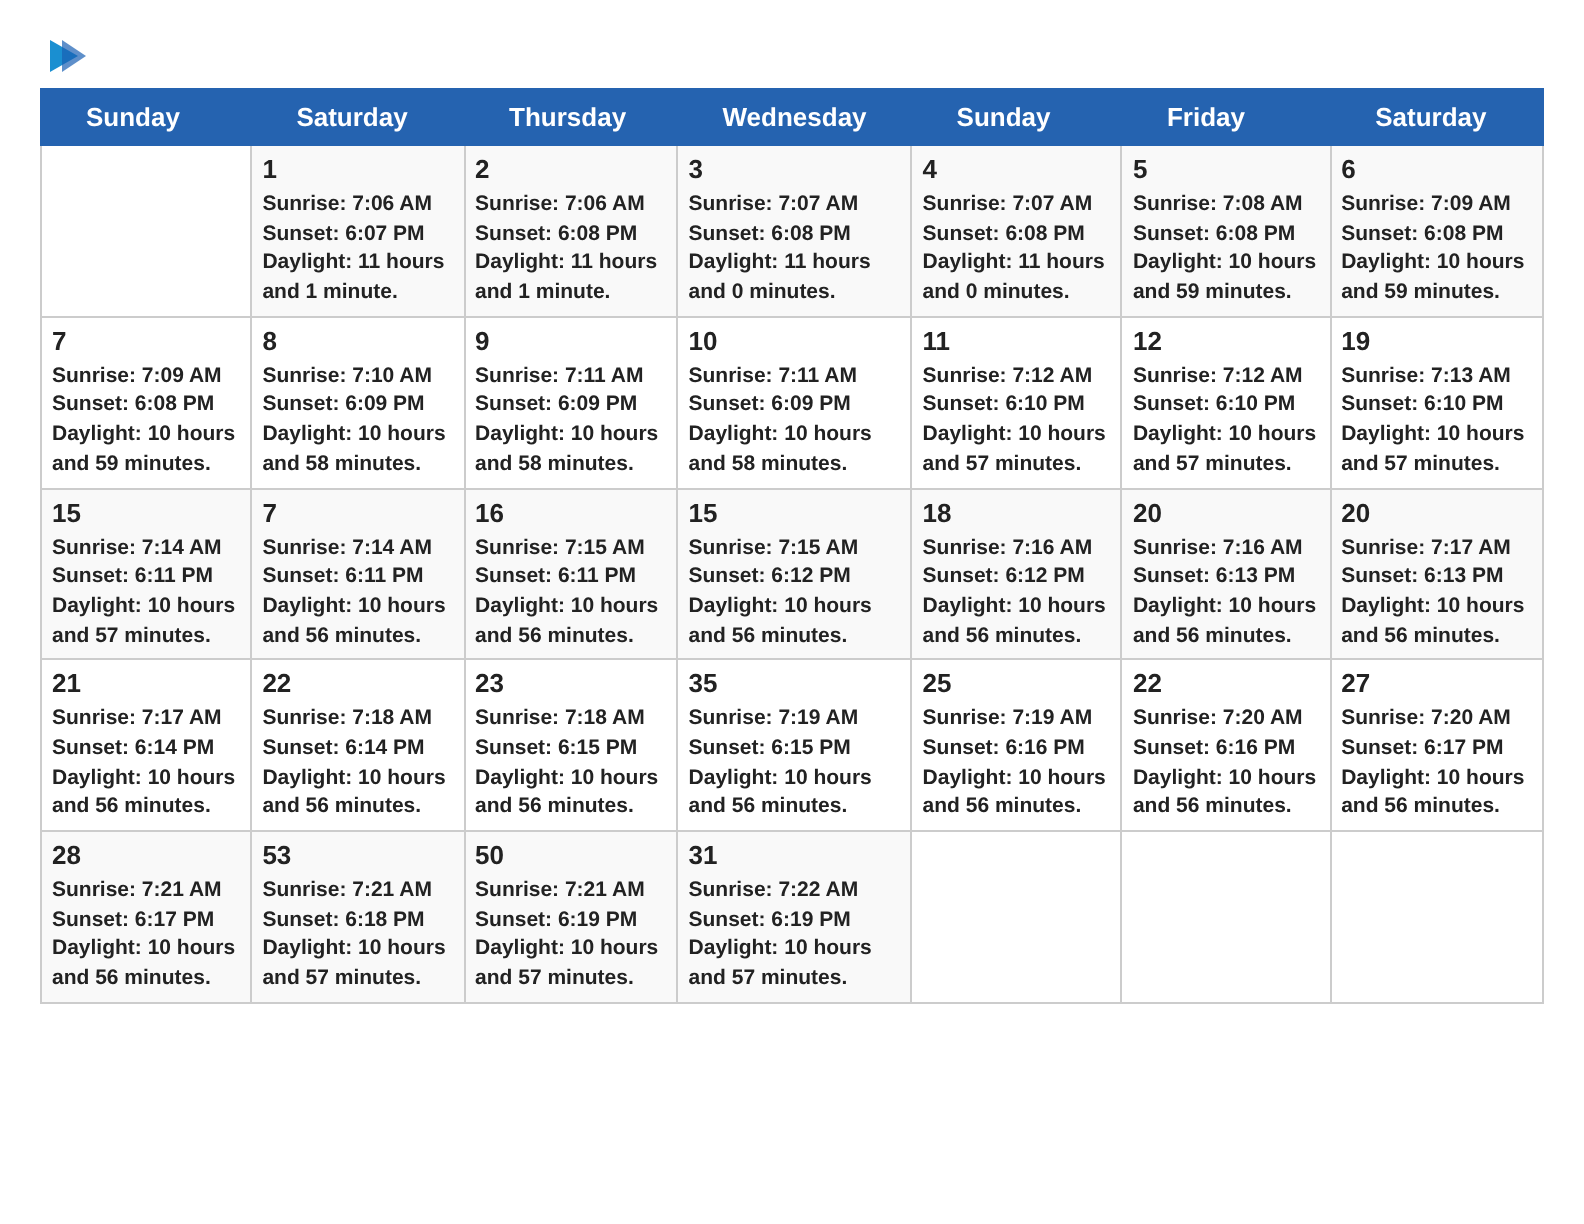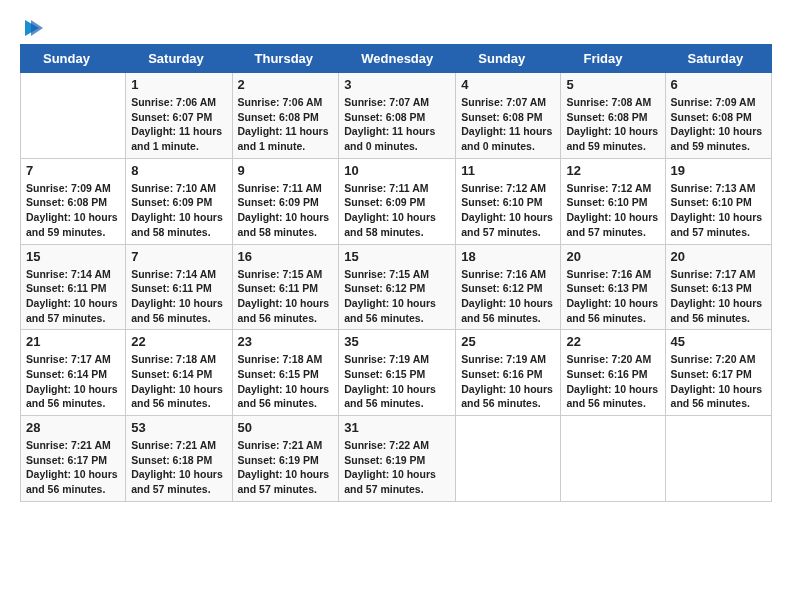--- a/index.html
+++ b/index.html
@@ -221,21 +221,21 @@
         </td>
         <td>
           <span class="day-num">25</span>
           <div class="cell-info">Sunrise: 7:19 AM<br>Sunset: 6:16 PM<br>Daylight: 10 hours<br>and 56 minutes.</div>
         </td>
         <td>
           <span class="day-num">22</span>
           <div class="cell-info">Sunrise: 7:20 AM<br>Sunset: 6:16 PM<br>Daylight: 10 hours<br>and 56 minutes.</div>
         </td>
         <td>
-          <span class="day-num">45</span>
+          <span class="day-num">27</span>
           <div class="cell-info">Sunrise: 7:20 AM<br>Sunset: 6:17 PM<br>Daylight: 10 hours<br>and 56 minutes.</div>
         </td>
       </tr>
       <tr>
         <td>
           <span class="day-num">28</span>
           <div class="cell-info">Sunrise: 7:21 AM<br>Sunset: 6:17 PM<br>Daylight: 10 hours<br>and 56 minutes.</div>
         </td>
         <td>
           <span class="day-num">53</span>

